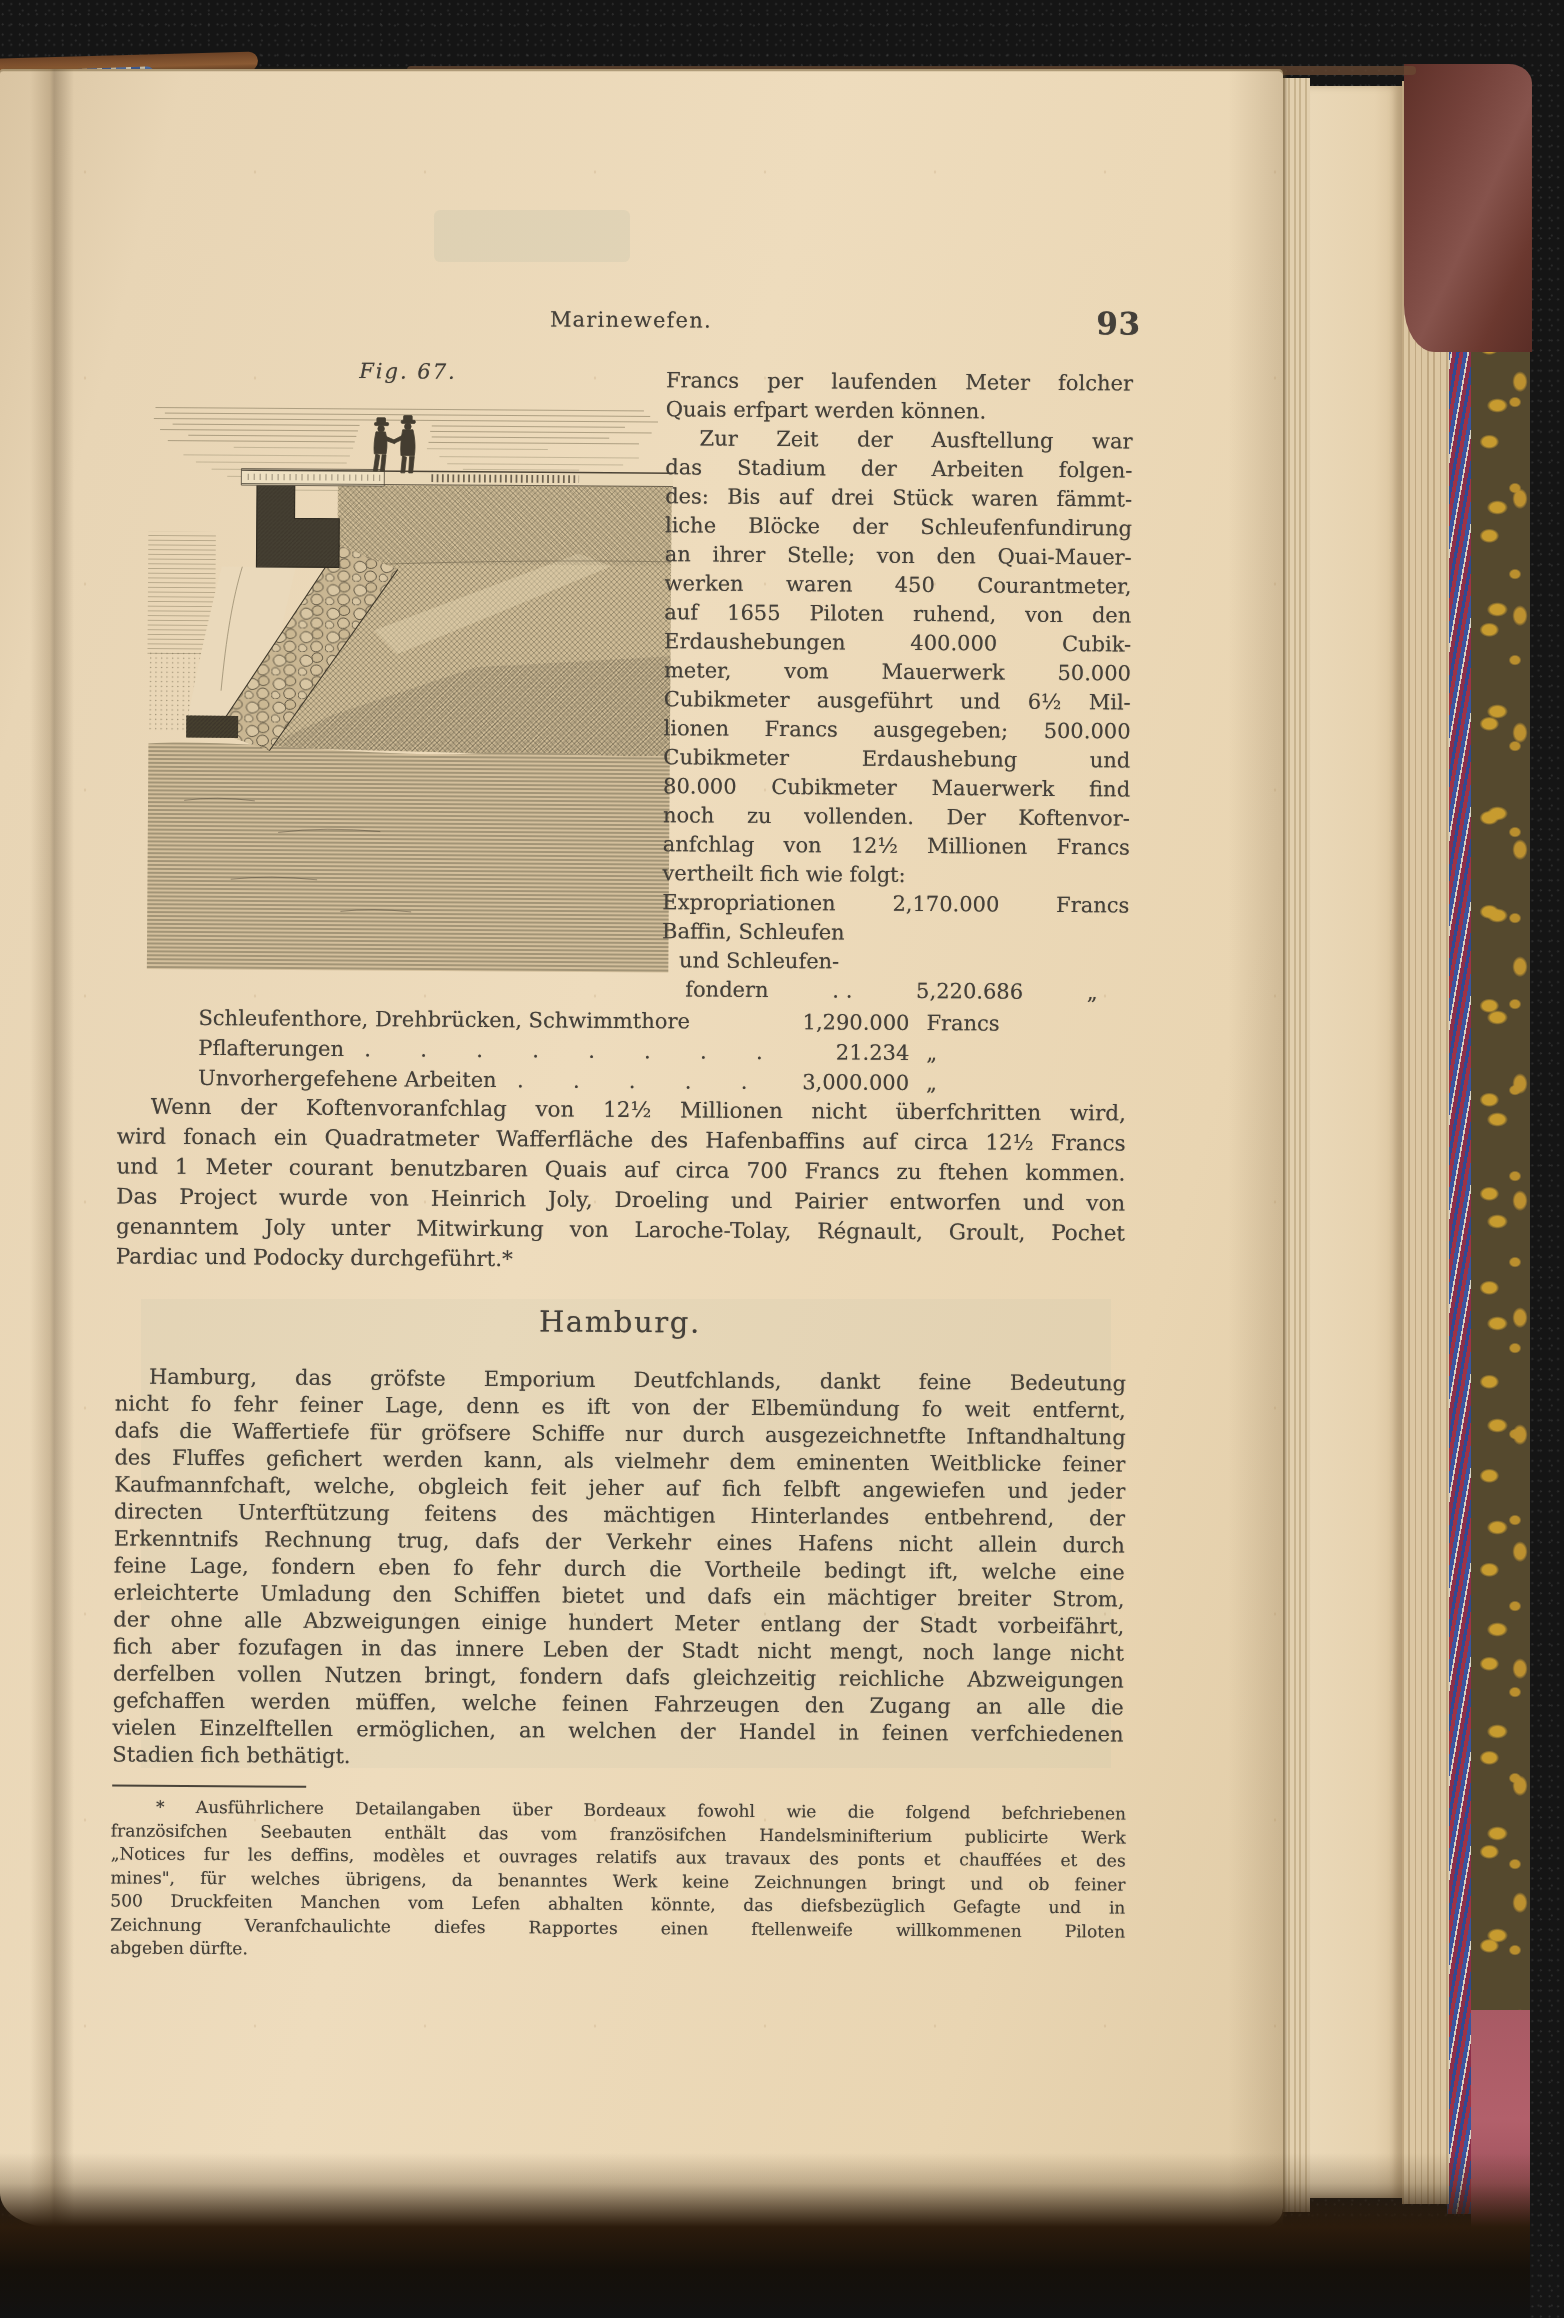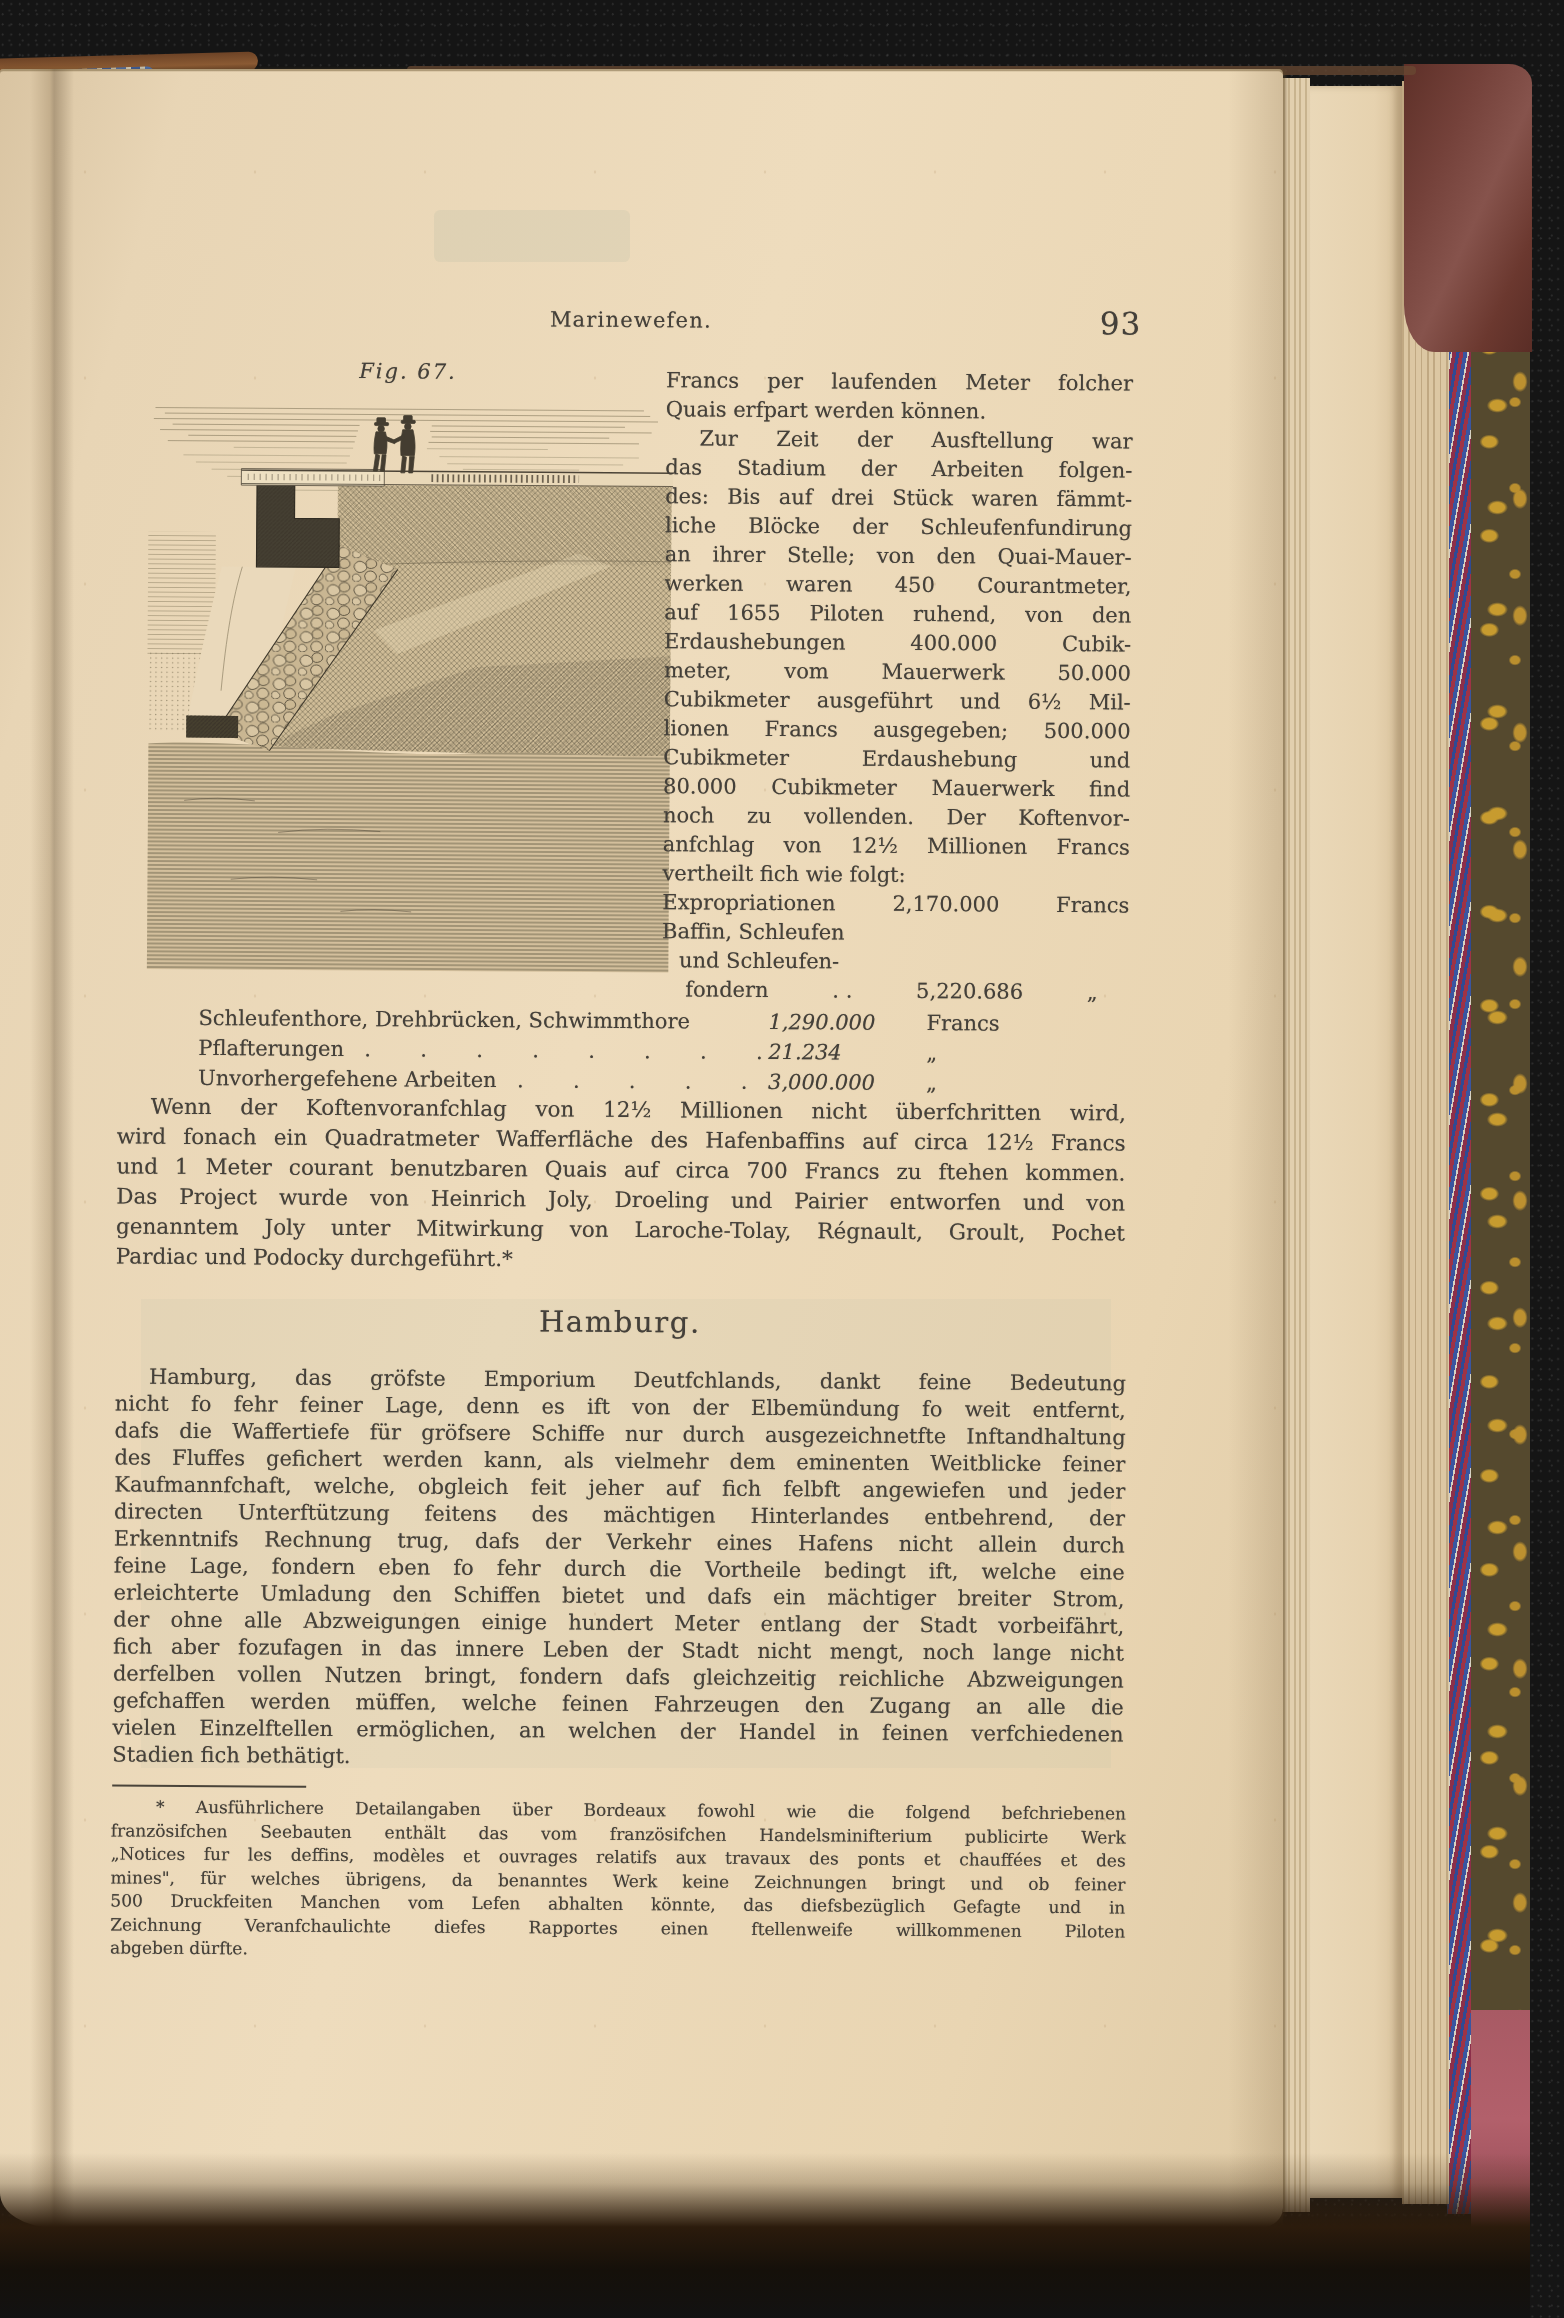--- a/index.html
+++ b/index.html
@@ -66,38 +66,38 @@
   
   .content{left:0;top:0;width:1565px;height:2319px;transform:rotate(.4deg);transform-origin:626px 1095px;
     color:#44403a;text-shadow:0 0 0.8px rgba(70,62,48,.55);}
   .ln{display:block;}
   .j{text-align:justify;text-align-last:justify;}
   .l{text-align:left;}
   .ind{text-indent:34px;}
 
   .header-row{left:117px;top:305px;width:1017px;height:41px;}
   .running-title{display:block;text-align:center;font-size:21px;letter-spacing:1.2px;line-height:30px;}
-  .page-number{position:absolute;right:-1.6px;top:-3.1px;font-size:31px;letter-spacing:0.8px;}
+  .page-number{position:absolute;right:-1.6px;top:-3.1px;font-size:31px;letter-spacing:0.8px;font-weight:bold;}
 
   .fig-caption{left:137px;top:361px;width:532px;text-align:center;
     font-style:italic;font-size:21px;letter-spacing:2px;}
 
   .figure-box{left:135px;top:395px;width:534px;height:579px;}
 
   .right-col{left:661px;top:366px;width:467px;font-size:21px;}
   .right-col .ln{height:29px;line-height:29px;}
   .cost-inline{display:flex;justify-content:space-between;height:29px;line-height:29px;}
   .pl1{padding-left:17px;}
   .cost-inline.pl2{padding-left:23.5px;padding-right:31px;}
 
   .cost-table{left:198px;top:1006px;width:814px;font-size:21px;}
   .cost-row{display:flex;align-items:baseline;height:30px;line-height:30px;}
   .cost-label{white-space:nowrap;}
   .cost-dots{flex:1;letter-spacing:6.3px;word-spacing:30px;padding-left:20.3px;overflow:hidden;white-space:nowrap;}
-  .cost-amount{width:141px;white-space:nowrap;font-style:italic;}
+  .cost-amount{width:141px;text-align:right;white-space:nowrap;}
   .cost-unit{width:86px;padding-left:17px;white-space:nowrap;}
 
   .para1{left:117px;top:1095px;width:1009px;font-size:21.5px;}
   .para1 .ln{height:30px;line-height:30px;}
 
   .section-heading{left:117px;top:1305px;width:1009px;text-align:center;
     font-size:29px;letter-spacing:1.6px;}
 
   .para2{left:117px;top:1367px;width:1011px;font-size:21px;}
   .para2 .ln{height:27px;line-height:27px;}

